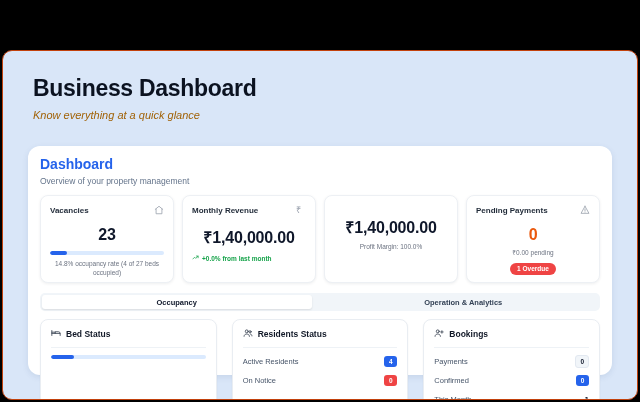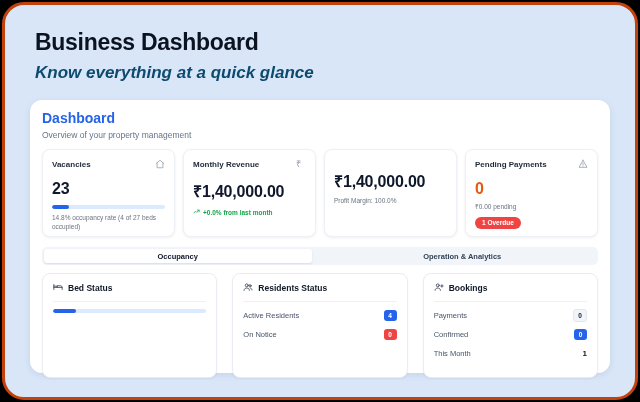--- a/index.html
+++ b/index.html
@@ -1,33 +1,33 @@
 <!DOCTYPE html>
 <html><head>
 <meta charset="utf-8">
 <style>
   * { box-sizing: border-box; margin: 0; padding: 0; }
   html,body { width:640px; height:402px; }
   body { background:#000; font-family:"Liberation Sans", sans-serif; position:relative; overflow:hidden; }
-  .page { position:absolute; inset:2px; background:#d9e6f8; border:3px solid #c2410c; border-radius:22px; overflow:hidden; }
+  .page { position:absolute; inset:2px; background:#d9e6f8; border:1px solid #c2410c; border-radius:10px; overflow:hidden;margin-top:48px; }
 
   
   .header { padding:24px 30px 0 30px; }
   .page-title { font-size:23px; font-weight:800; color:#0b1220; letter-spacing:-0.3px; }
-  .page-subtitle { font-size:17px; font-style:italic; font-weight:700; color:#0c4a6e; margin-top:7px; }
+  .page-subtitle { font-size:11px; font-style:italic; font-weight:400; color:#a16207; margin-top:7px; }
 
   
   .panel { position:absolute; left:25px; right:25px; top:95px; bottom:24px;
            background:#fff; border-radius:12px; box-shadow:0 2px 6px rgba(30,58,110,.10);
            padding:10px 12px; }
   .panel-heading { color:#2563eb; font-size:14px; font-weight:800; }
   .panel-desc { color:#64748b; font-size:8.5px; margin-top:4px; }
 
   
-  .stat-grid { display:grid; grid-template-columns:repeat(4,1fr); gap:8px; margin-top:9px; }
+  .stat-grid { display:grid; grid-template-columns:repeat(4,1fr); gap:8px; margin-top:9px;text-align:center; }
   .stat-card { background:#fff; border:1px solid #edf0f4; border-radius:8px; height:88px;
                padding:9px 9px 7px 9px; box-shadow:0 1px 3px rgba(16,24,40,.07); }
   .stat-head { display:flex; justify-content:space-between; align-items:center; }
   .stat-title { font-size:8px; font-weight:700; color:#1f2937; }
   .stat-icon { color:#9ca3af; width:10px; height:10px; display:inline-flex; }
   .stat-icon svg { width:10px; height:10px; }
   .rupee-glyph { font-size:9px; color:#9ca3af; font-weight:400; line-height:10px; }
   .stat-value { font-size:16px; font-weight:800; color:#0f172a; margin-top:11px; letter-spacing:-0.2px; }
   .stat-value.orange { color:#ea580c; }
   .bar { height:4px; background:#dbeafe; border-radius:2px; margin-top:7px; overflow:hidden; }

